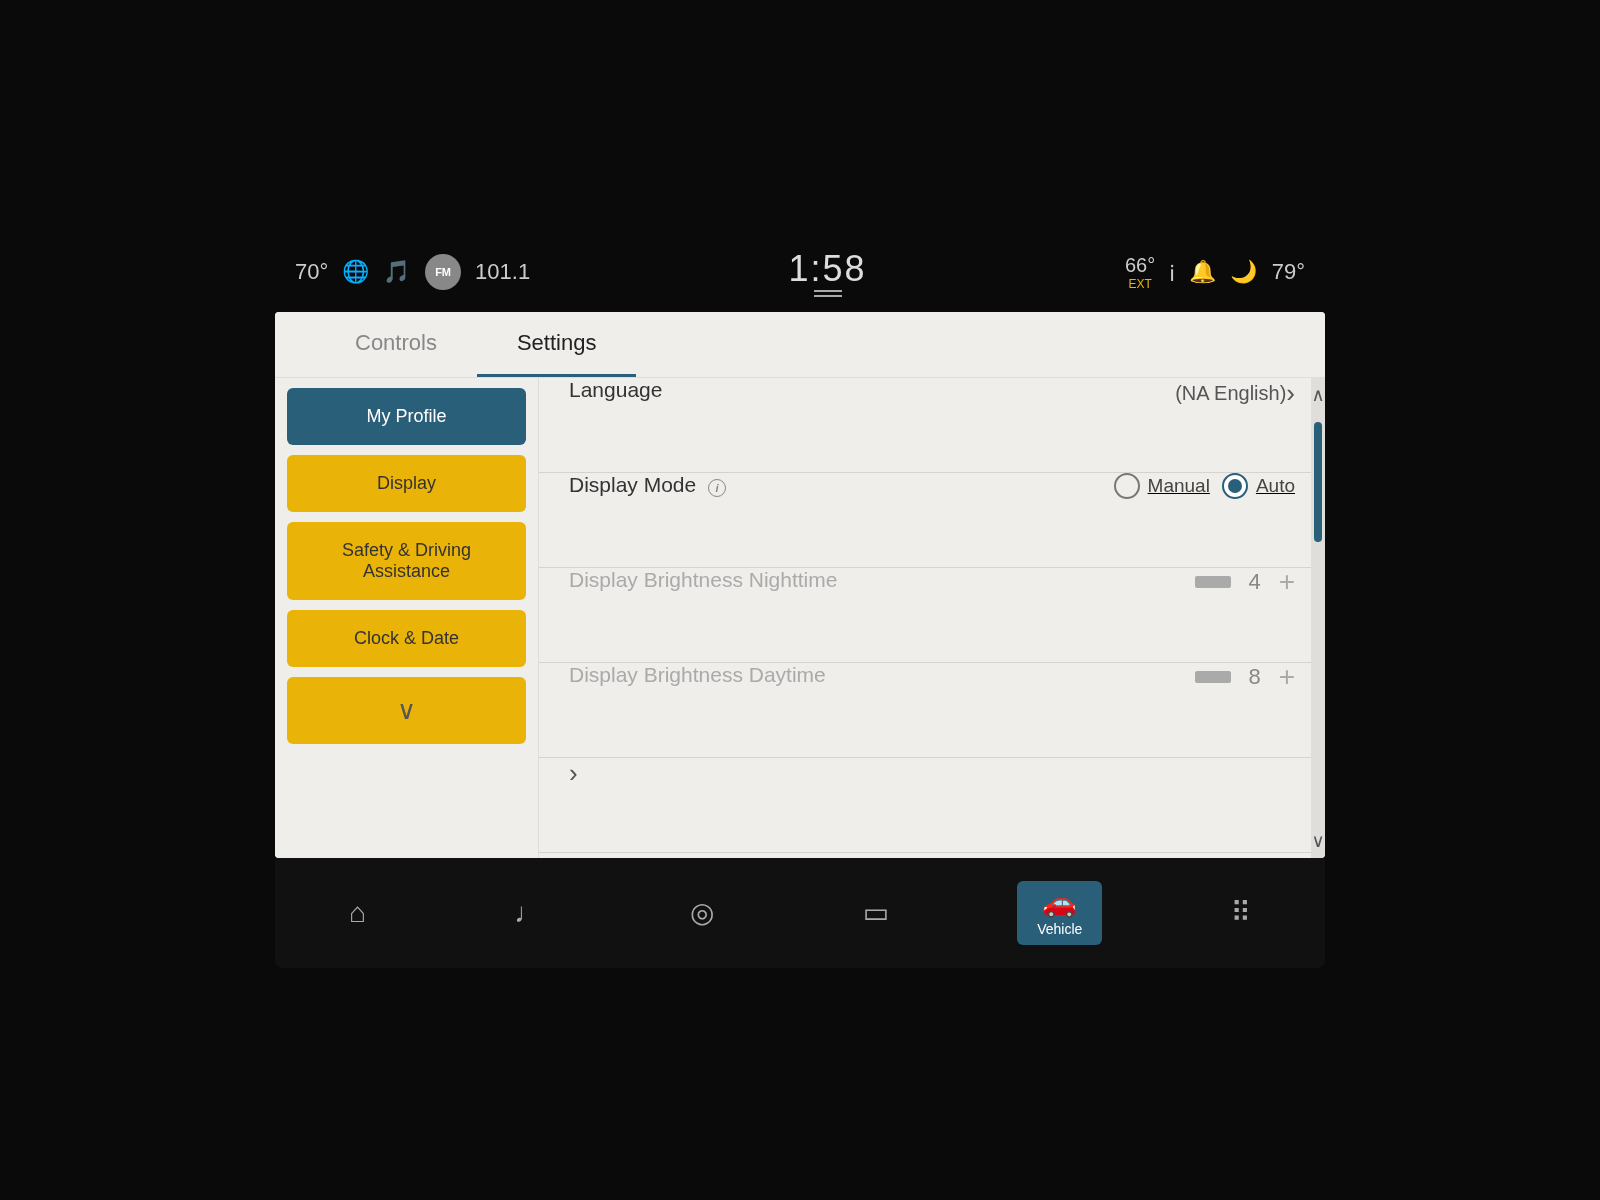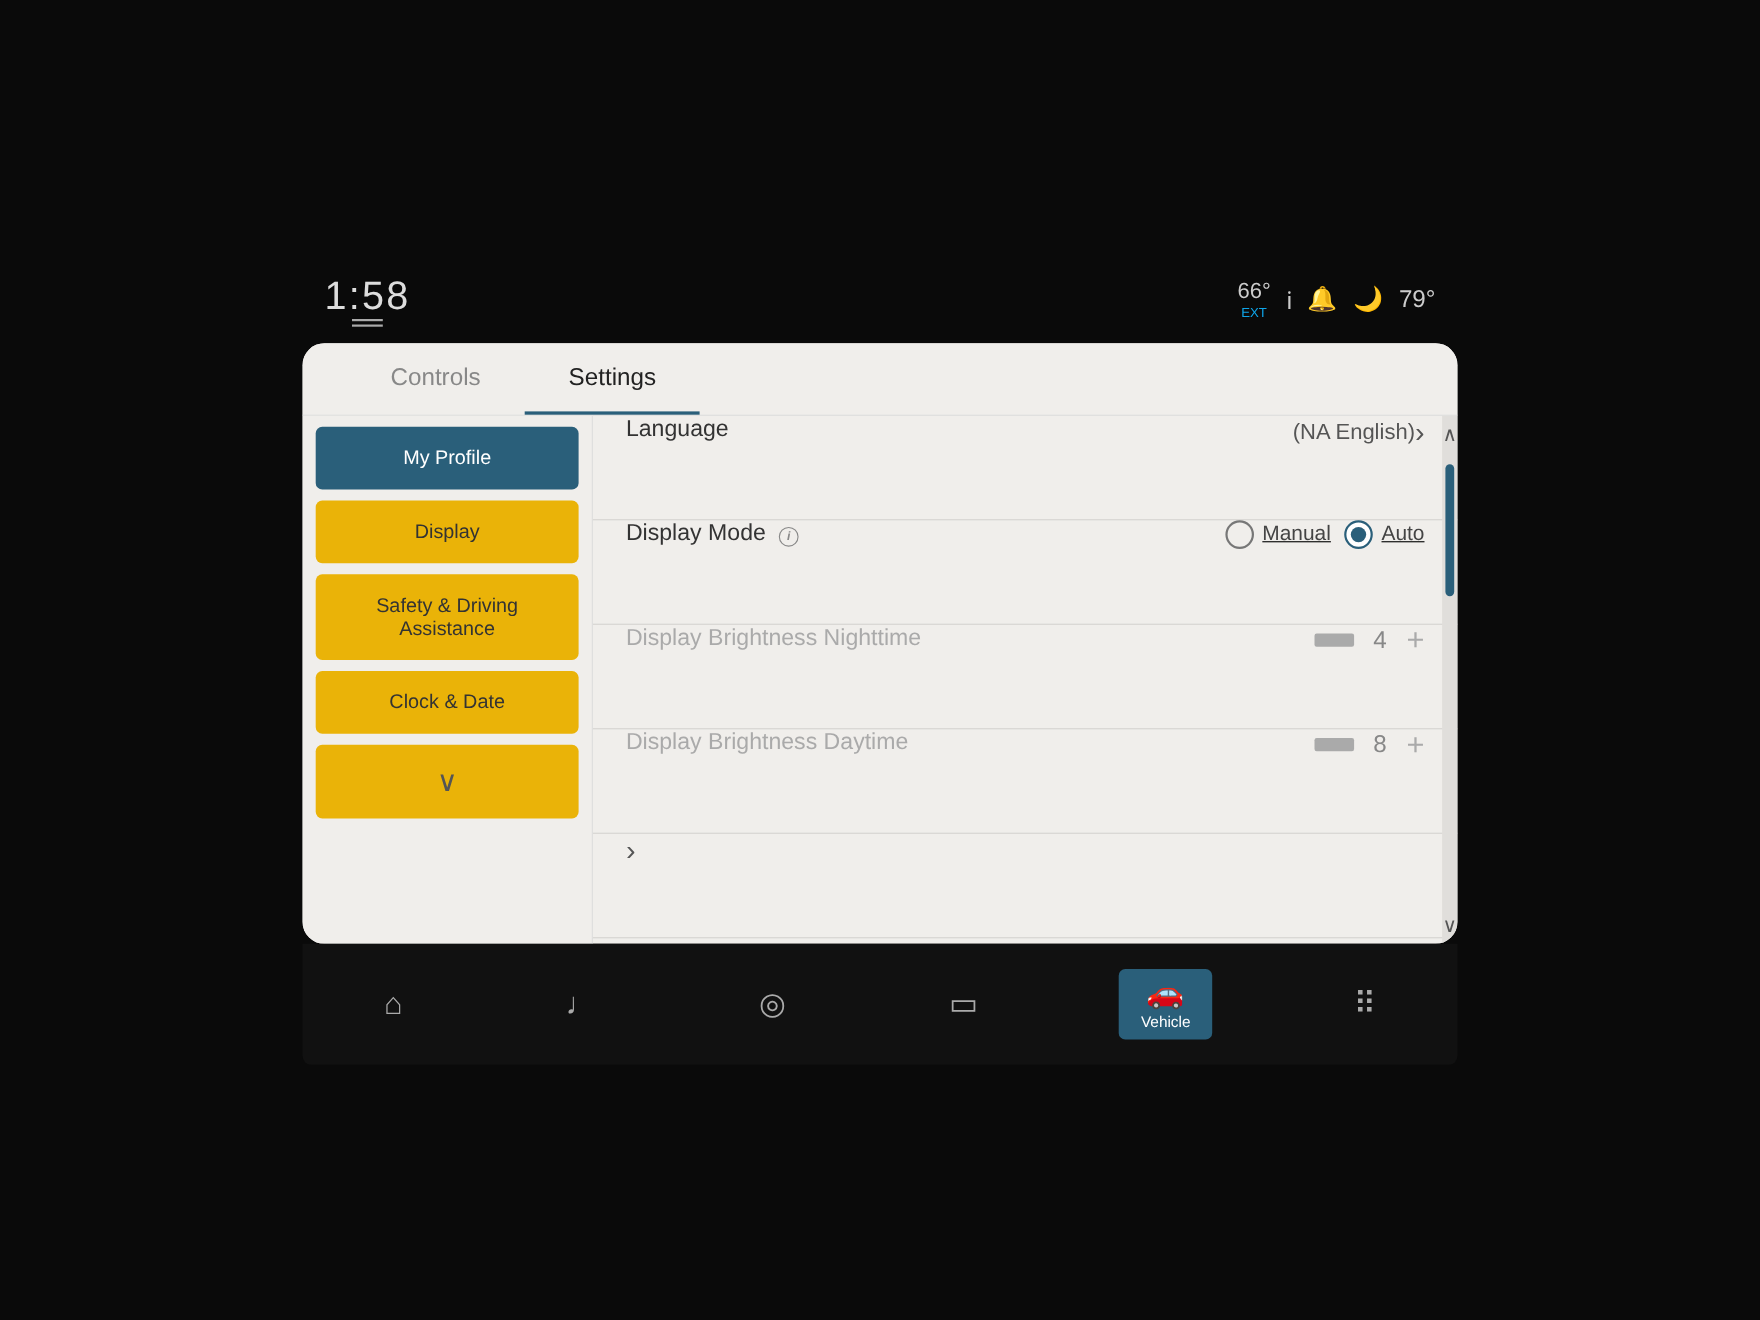--- a/index.html
+++ b/index.html
@@ -33,27 +33,27 @@
     .status-line { width: 28px; height: 2px; background: #aaa; }
     .status-right { display: flex; align-items: center; gap: 14px; }
     .fm-badge {
       background: #888;
       border-radius: 50%;
       width: 36px; height: 36px;
       display: flex; align-items: center; justify-content: center;
       font-size: 11px; color: white; font-weight: bold;
     }
     .ext-temp { display: flex; flex-direction: column; align-items: center; font-size: 20px; }
-    .ext-label { font-size: 12px; color: #0ea5e9; }
+    .ext-label { font-size: 12px; color: #eab308; }
 
     
     .main-panel {
       width: 1050px;
       background: #f0eeeb;
-      border-radius: 20px;
+      border-radius: 4px;
       overflow: hidden;
       display: flex;
       flex-direction: column;
     }
 
     
     .tab-bar {
       display: flex;
       background: #f0eeeb;
       border-bottom: 1px solid #ddd;
@@ -272,20 +272,29 @@
       line-height: 1;
     }
     .nav-label {
       font-size: 14px;
     }
   </style>
 </head>
 <body>
 
 <div class="status-bar">
+  <div class="status-left">
+    <span>70°</span>
+    <span>🌐</span>
+    <span>🎵</span>
+    <div class="fm-badge">
+      <span>FM</span>
+    </div>
+    <span>101.1</span>
+  </div>
   <div class="status-center">
     <span class="status-time">1:58</span>
     <div class="status-lines">
       <div class="status-line"></div>
       <div class="status-line"></div>
     </div>
   </div>
   <div class="status-right">
     <div class="ext-temp">
       <span>66°</span>

